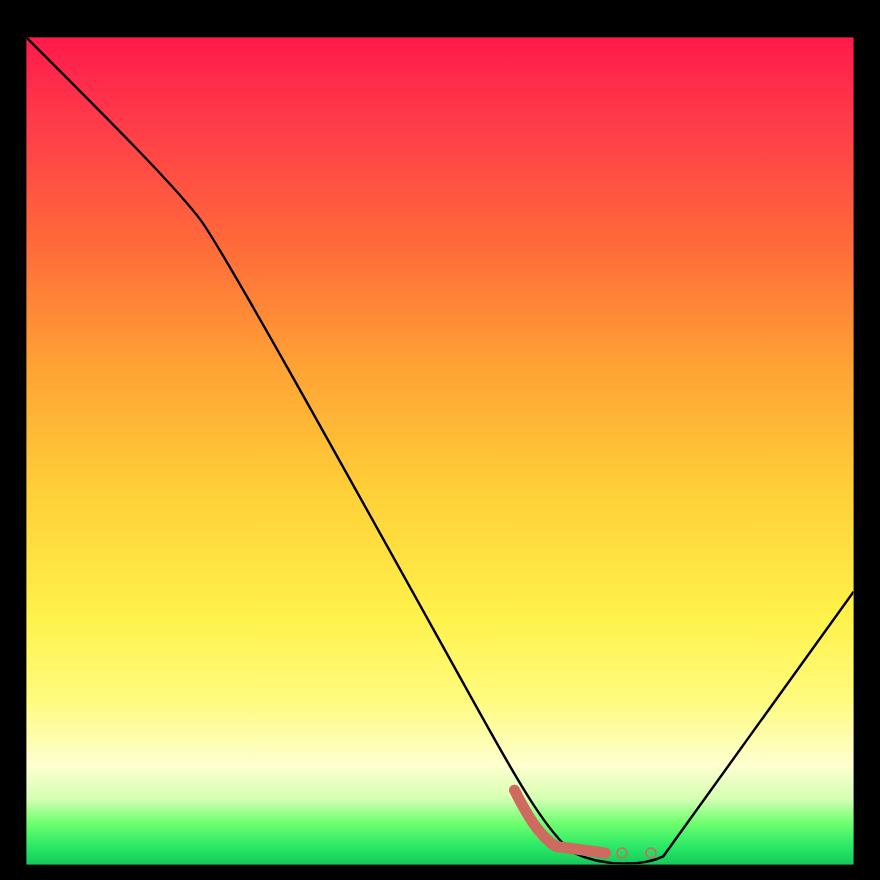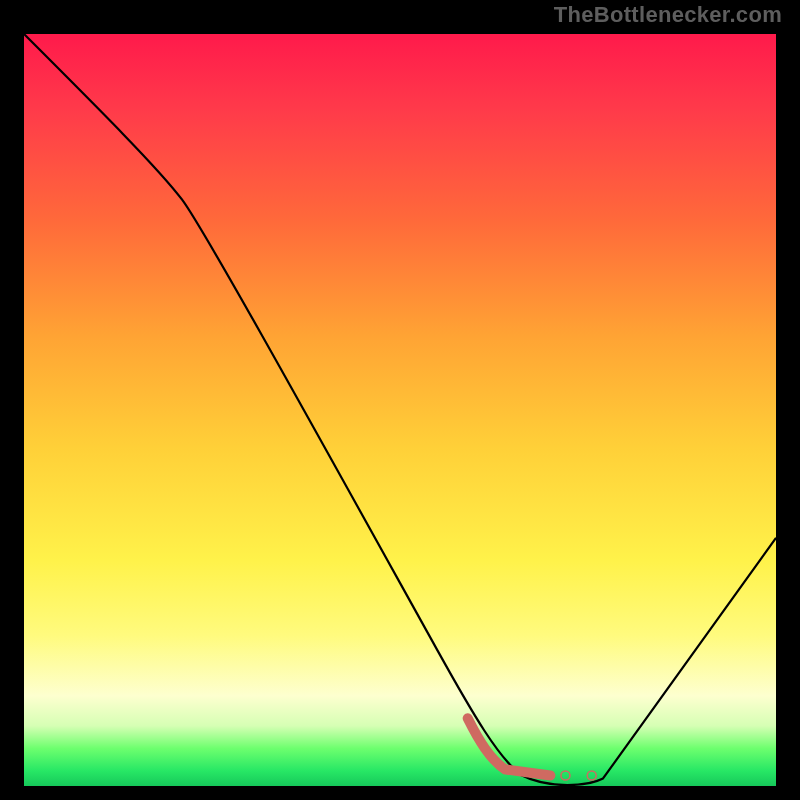--- a/index.html
+++ b/index.html
@@ -60,21 +60,20 @@
     inset: 0;
     width: 100%;
     height: 100%;
   }
 </style>
 </head>
 <body>
 
 <div class="frame">
 
-  <div class="attribution">TheBottlenecker.com</div>
 
   <div class="plot-outer">
     <div class="gradient"></div>
 
     <svg class="curves" viewBox="0 0 100 100" preserveAspectRatio="none">
 
       <path d="M 0 0
                C 10 10, 18 18, 21 22
                C 24 26, 40 55, 55 82
                C 60 91, 63 96, 66 98.5

